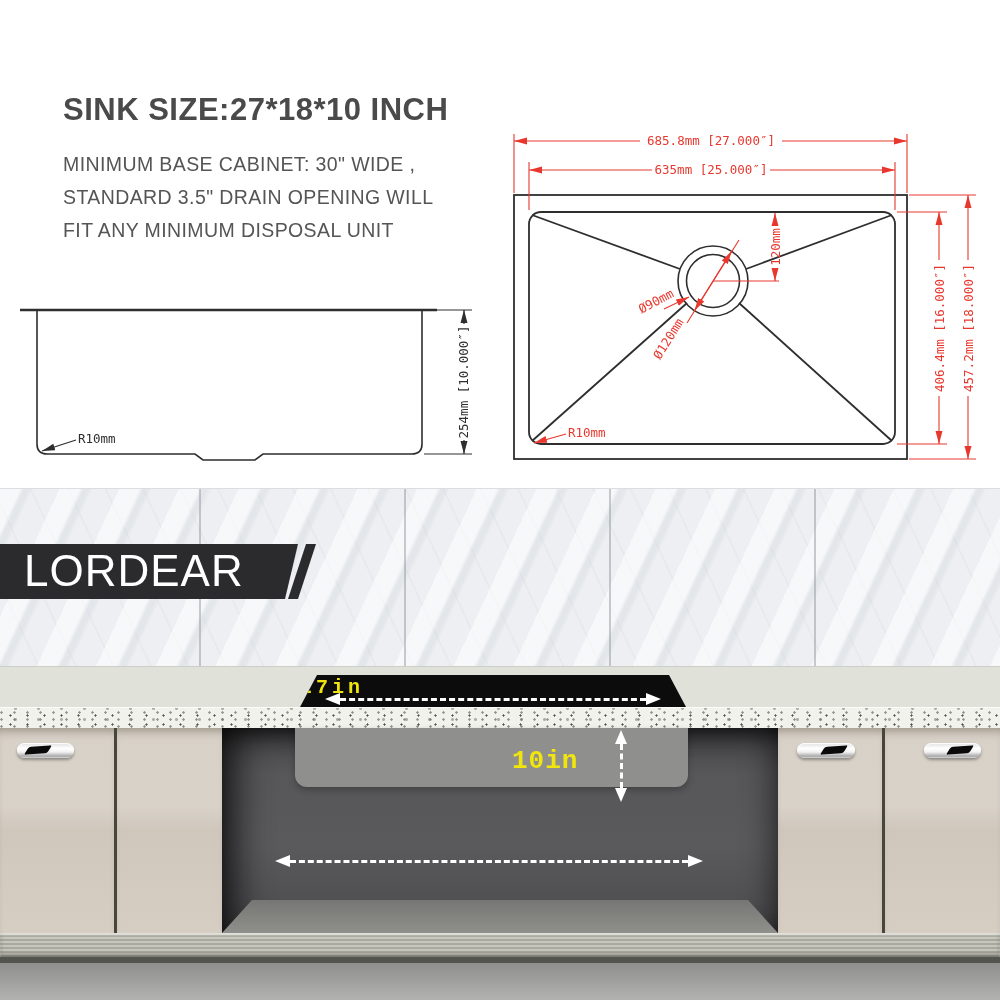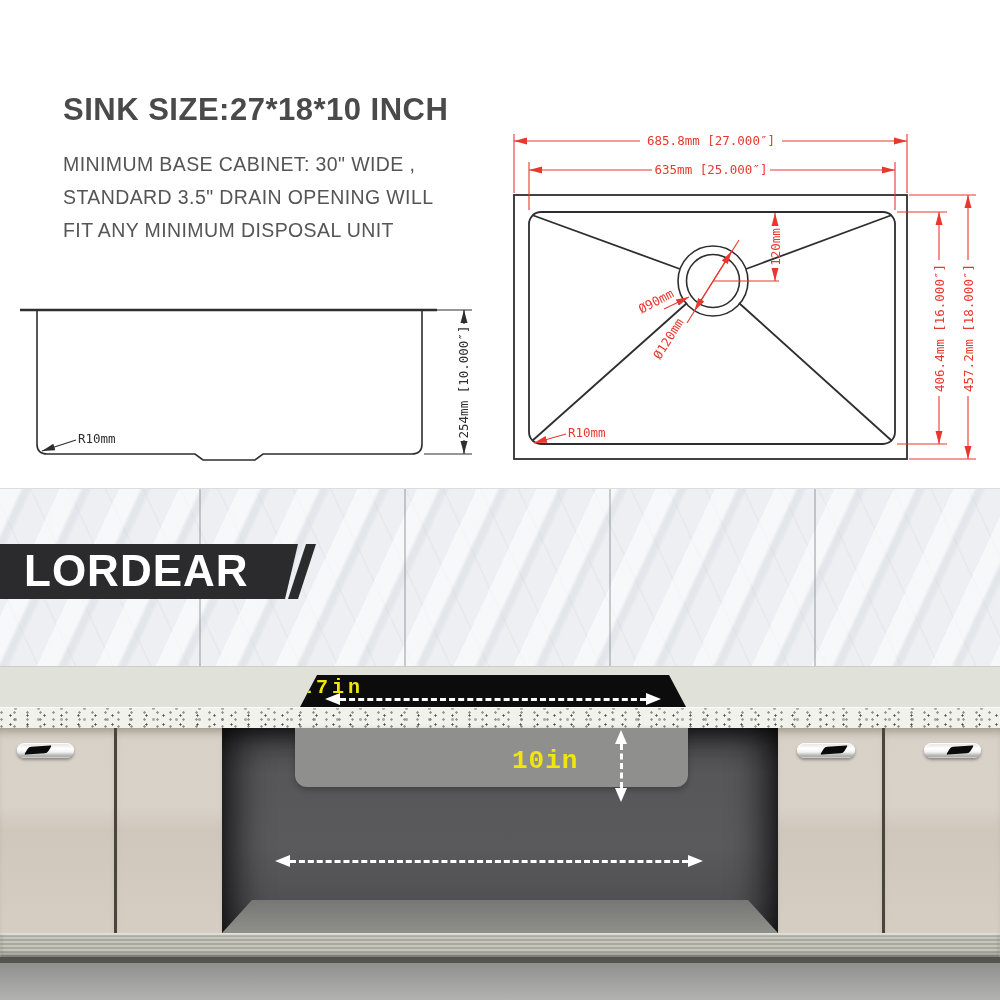--- a/index.html
+++ b/index.html
@@ -18,21 +18,21 @@
   .tiles{position:absolute;left:0;top:488px;width:1000px;height:178px;background-color:#edeff2;
     background-image:
       repeating-linear-gradient(115deg, rgba(255,255,255,.55) 0 18px, rgba(203,209,215,.30) 22px 26px, rgba(255,255,255,0) 30px 54px),
       repeating-linear-gradient(65deg, rgba(214,219,224,.25) 0 2px, rgba(0,0,0,0) 2px 34px);
     border-top:1px solid #dcdde0;}
   .grout{position:absolute;top:0;width:2px;height:100%;background:rgba(148,154,160,.5);}
   .banner{position:absolute;left:0;top:55px;width:330px;height:55px;}
   .banner-main,.banner-tip{position:absolute;inset:0;background:#2b2b2e;}
   .banner-main{clip-path:polygon(0 0,298px 0,285px 100%,0 100%);}
   .banner-tip{clip-path:polygon(306px 0,316px 0,298px 100%,288px 100%);}
-  .banner-text{position:absolute;left:24px;top:0;line-height:54px;font-size:44px;font-weight:bold;
+  .banner-text{position:absolute;left:24px;top:0;line-height:54px;font-size:44px;font-weight:normal;
                color:#fff;letter-spacing:1px;}
   
   .splash-strip{position:absolute;left:0;top:666px;width:1000px;height:41px;background:#e0e1d9;
                 border-top:1px solid #cdcec6;}
   .sink-top{position:absolute;left:300px;top:675px;width:386px;height:32px;background:#0c0c0c;
             clip-path:polygon(17px 0,369px 0,386px 32px,0 32px);}
   .ylabel{font-family:"Liberation Mono",monospace;font-weight:bold;color:#f0e50c;}
   .lbl-27{position:absolute;left:0;right:0;top:1px;text-align:left;font-size:20px;letter-spacing:4px;}
   .lbl-10{position:absolute;left:290px;top:18px;font-size:26px;letter-spacing:1px;}
   .lbl-30{position:absolute;left:0;right:0;top:101px;text-align:center;font-size:28px;letter-spacing:4px;}
@@ -69,21 +69,21 @@
     background:linear-gradient(180deg,#dedede 0%,#ffffff 35%,#f2f2f2 60%,#a9a9a9 88%,#d6d6d6 100%);
     box-shadow:0 2px 3px rgba(0,0,0,.35), inset 0 1px 1px #fff;}
   .h1{left:17px;width:57px;} .h2{left:142px;width:58px;}
   .h3{left:19px;width:58px;} .h4{left:39px;width:57px;}
   .notch{position:absolute;top:3px;width:22px;height:8px;background:#0a0a0a;
          transform:skewX(-35deg) rotate(-4deg);border-radius:2px;}
   .notch-l{left:10px;} .notch-r{right:10px;}
   .opening{position:absolute;left:222px;top:0;width:556px;height:205px;
     background:linear-gradient(180deg,#3f3f42 0%,#57575a 22%,#5a5a5d 58%,#505053 85%,#48484b 100%);
     box-shadow:inset 28px 0 36px -16px rgba(5,5,5,.85), inset -28px 0 36px -16px rgba(5,5,5,.85),
-               inset 0 18px 20px -12px rgba(0,0,0,.55);}
+               inset 0 18px 20px -12px rgba(0,0,0,.55);padding-left:14px;}
   .undersink{position:absolute;left:73px;top:0;width:393px;height:59px;background:#8f8f8d;
     border-radius:0 0 12px 12px;box-shadow:0 3px 6px rgba(0,0,0,.25);}
   .cab-floor{position:absolute;left:0;bottom:0;width:556px;height:33px;
     background:linear-gradient(180deg,#767674,#8f8f8b);
     clip-path:polygon(30px 0,526px 0,556px 100%,0 100%);}
   .kickplate{position:absolute;left:0;top:205px;width:1000px;height:24px;background-color:#b5b5ab;
     background-image:repeating-linear-gradient(180deg,#c7c7bd 0 2px,#a9a99f 2px 4px);
     box-shadow:inset 0 2px 2px rgba(255,255,255,.5), inset 0 -3px 4px rgba(0,0,0,.3);}
   .shadowline{position:absolute;left:0;top:229px;width:1000px;height:6px;background:#54544f;}
   .floor{position:absolute;left:0;top:235px;width:1000px;height:37px;

